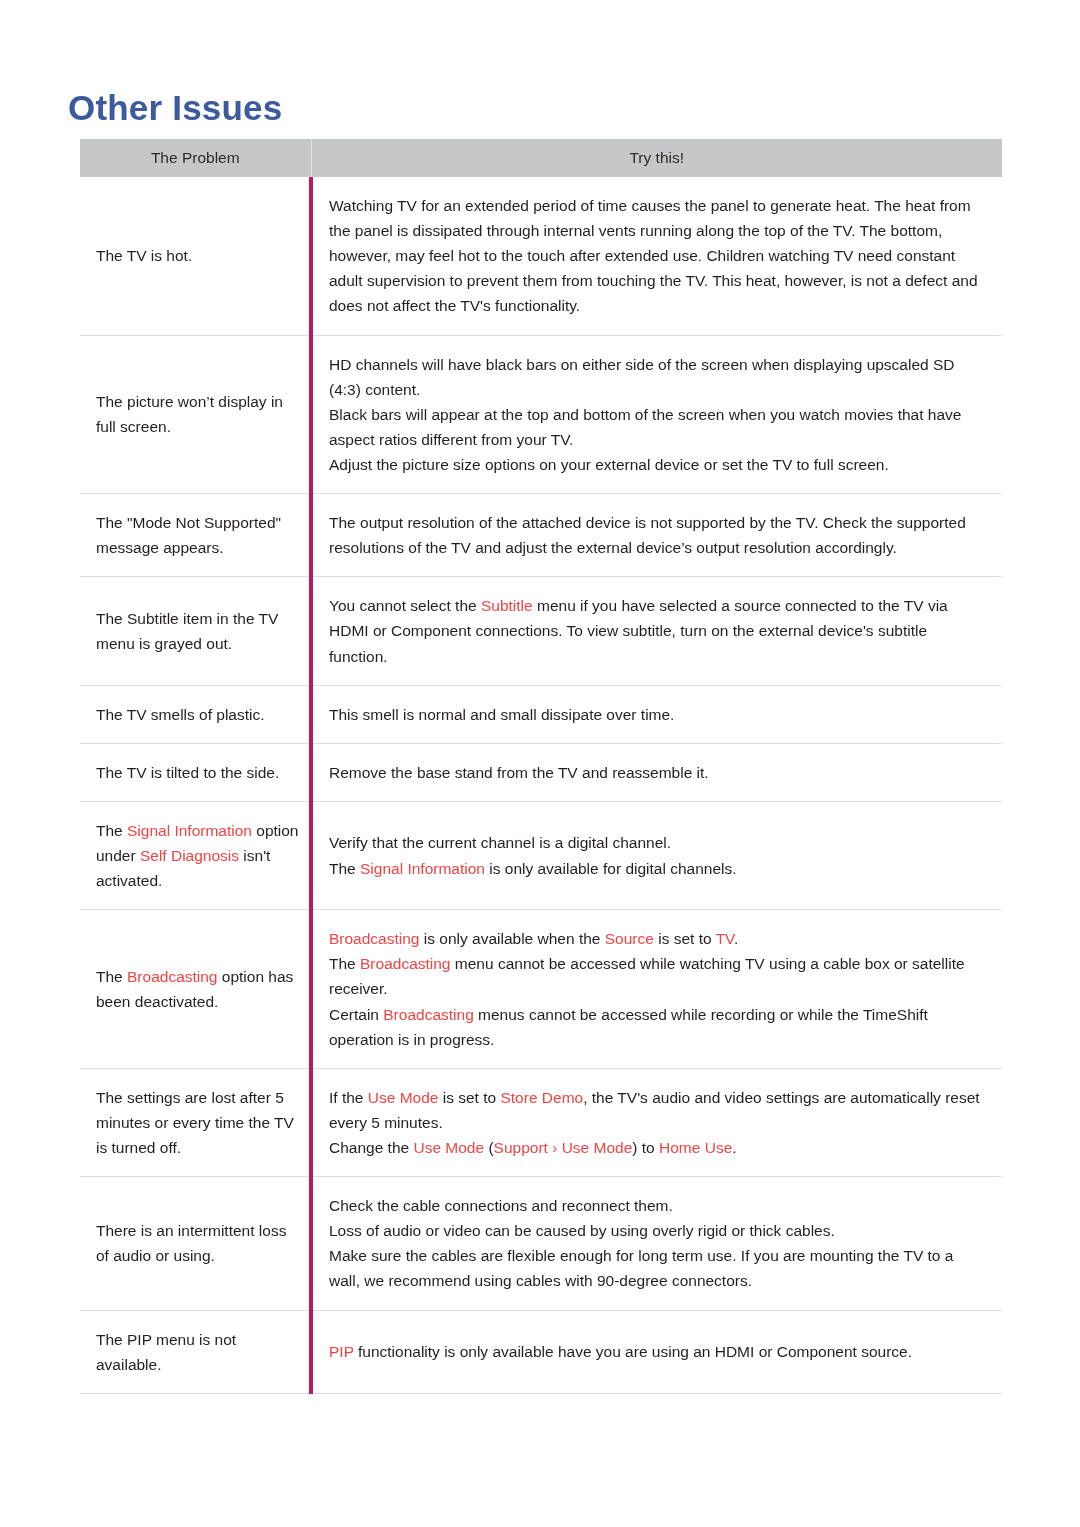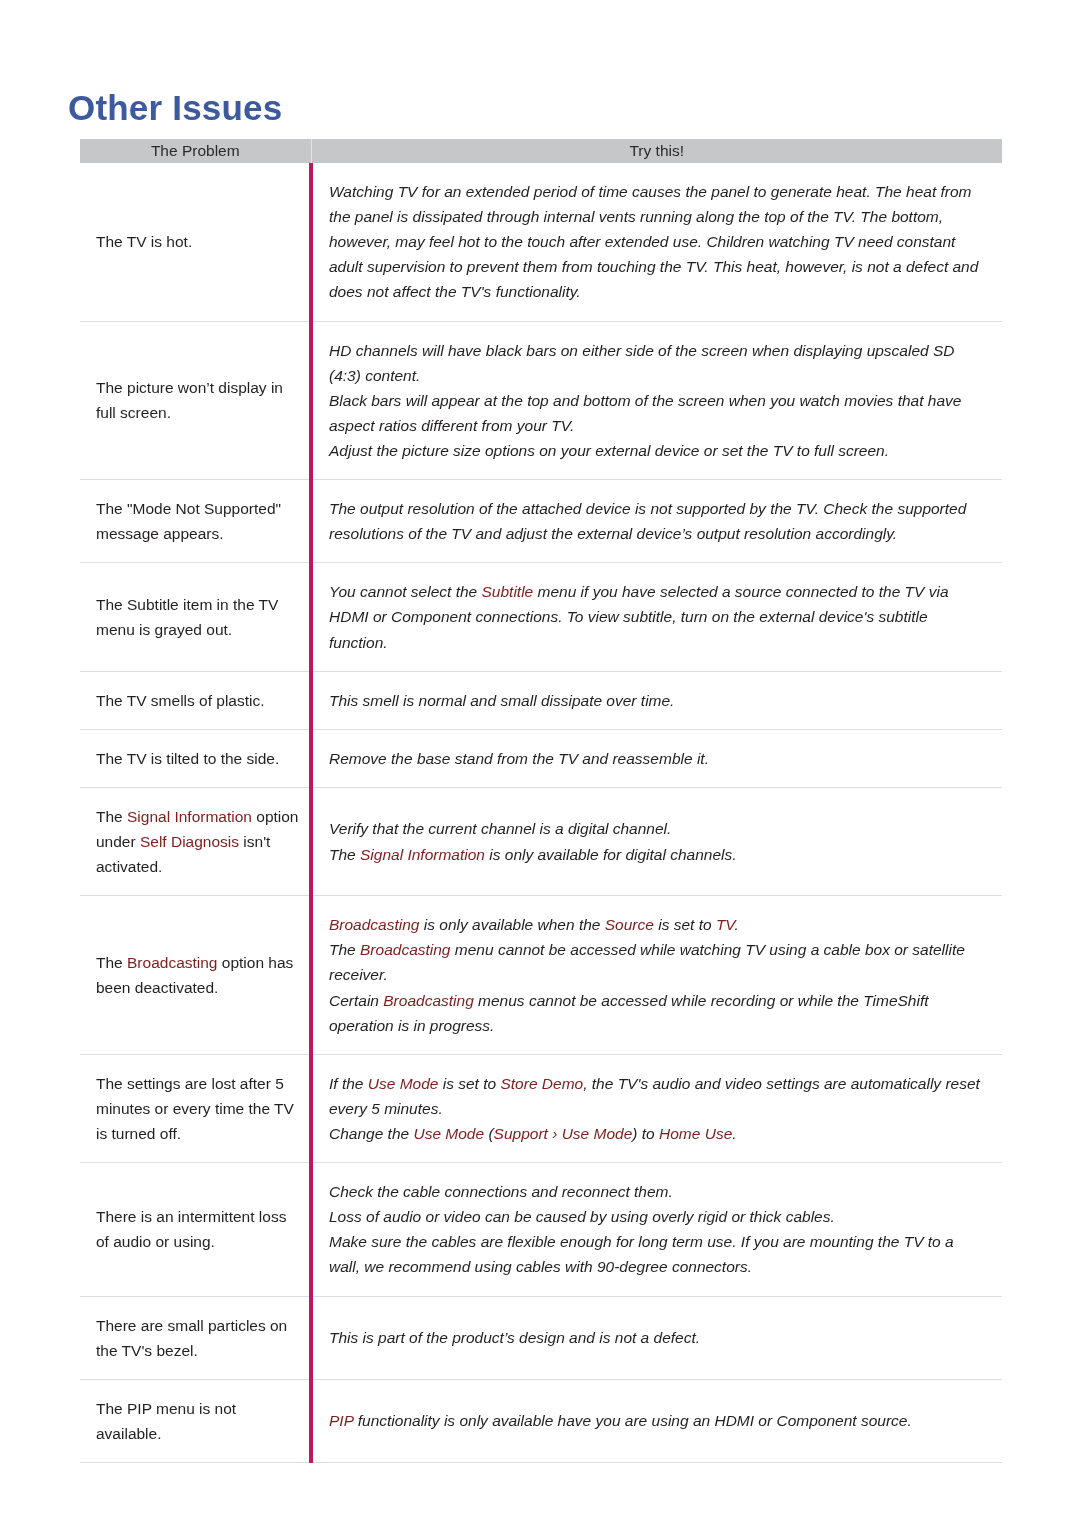--- a/index.html
+++ b/index.html
@@ -44,21 +44,21 @@
   }
   .issues-table col.col-problem { width: 231px; }
   .issues-table col.col-fix { width: 691px; }
 
   .issues-table th {
     background: #c6c7c9;
     color: #2b2b2b;
     font-weight: normal;
     font-size: 15.5px;
     text-align: center;
-    height: 24px;
+    height: 38px;
     padding: 0 20px;
     border: none;
     vertical-align: middle;
   }
   .issues-table th.th-problem {
     border-right: 1px solid #e2e3e5;
   }
   .issues-table td {
     border-bottom: 1px solid #dcdde8;
     vertical-align: middle;
@@ -67,30 +67,29 @@
   }
   .issues-table td.cell-problem {
     border-right: 4px solid #be185d;
     padding-left: 16px;
     padding-right: 10px;
     color: #231f20;
   }
   .issues-table td.cell-fix {
     padding-left: 16px;
     padding-right: 14px;
-    font-style: italic;
   }
   .issues-table tbody tr:first-child td {
     border-top: none;
   }
   .issues-table tbody tr:last-child td {
     border-bottom: 1px solid #dcdde8;
   }
   .line { display: block; }
-  .hl { color: #7f1d1d; }
+  .hl { color: #ef4444; }
   .tbl-wrap { position: relative; }
 </style>
 </head>
 <body>
 
 <div class="page">
 
   <h1 class="page-title">Other Issues</h1>
 
   <div class="tbl-wrap">
@@ -189,28 +188,20 @@
               <span class="line"><span>There is an intermittent loss of audio or using.</span></span>
             </td>
             <td class="cell-fix">
               <span class="line"><span>Check the cable connections and reconnect them.</span></span>
               <span class="line"><span>Loss of audio or video can be caused by using overly rigid or thick cables.</span></span>
               <span class="line"><span>Make sure the cables are flexible enough for long term use. If you are mounting the TV to a wall, we recommend using cables with 90-degree connectors.</span></span>
             </td>
           </tr>
           <tr>
             <td class="cell-problem">
-              <span class="line"><span>There are small particles on the TV's bezel.</span></span>
-            </td>
-            <td class="cell-fix">
-              <span class="line"><span>This is part of the product’s design and is not a defect.</span></span>
-            </td>
-          </tr>
-          <tr>
-            <td class="cell-problem">
               <span class="line"><span>The PIP menu is not available.</span></span>
             </td>
             <td class="cell-fix">
               <span class="line"><span class="hl">PIP</span><span> functionality is only available have you are using an HDMI or Component source.</span></span>
             </td>
           </tr>
         </tbody>
     </table>
   </div>
 

